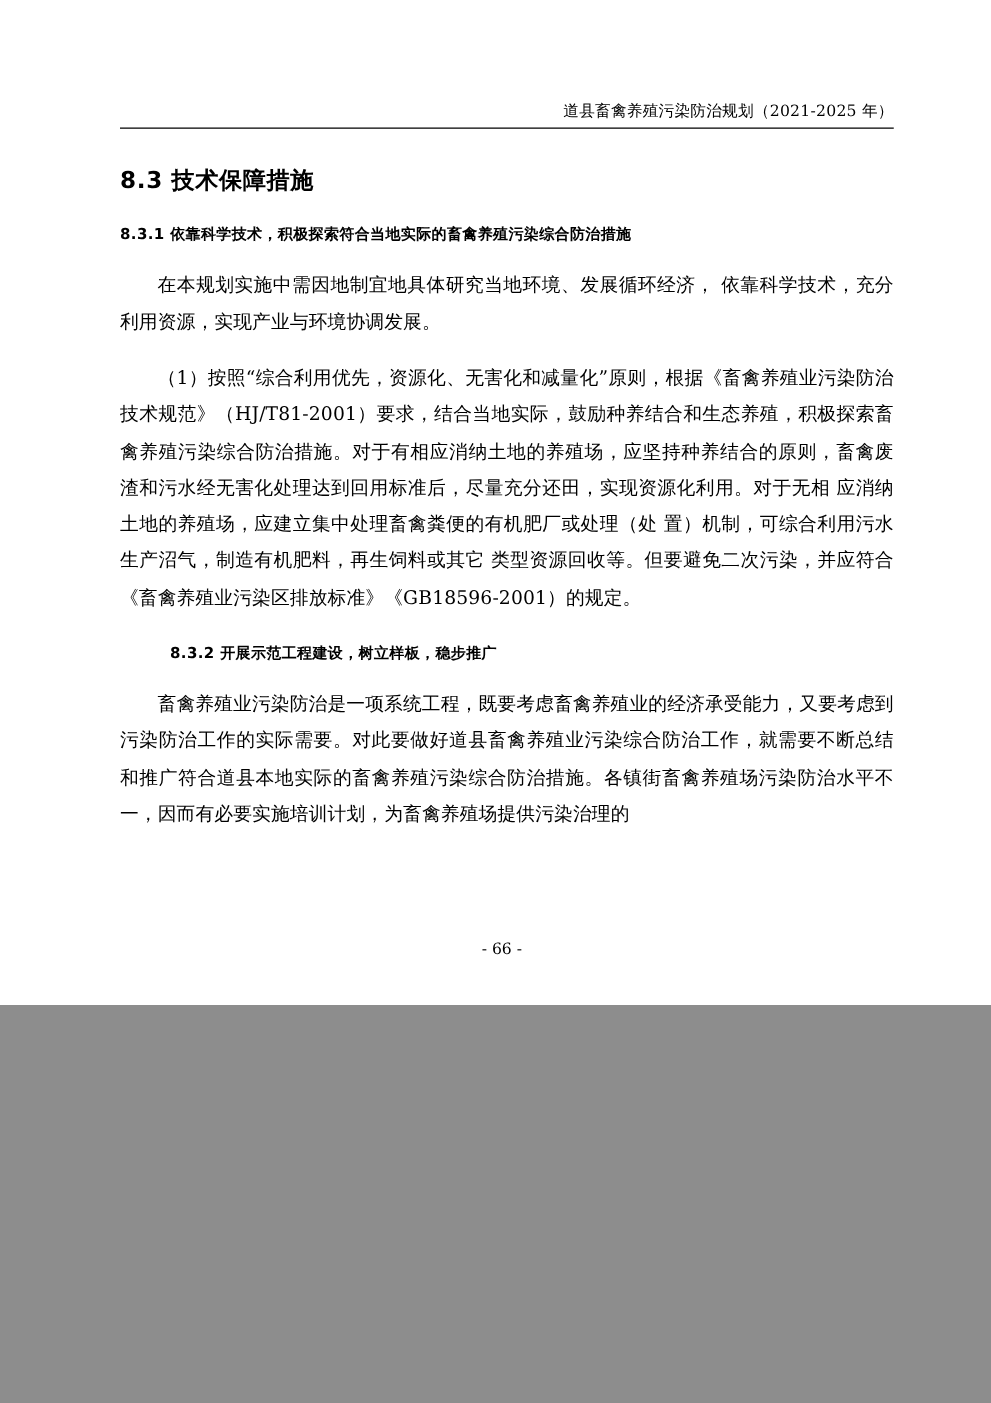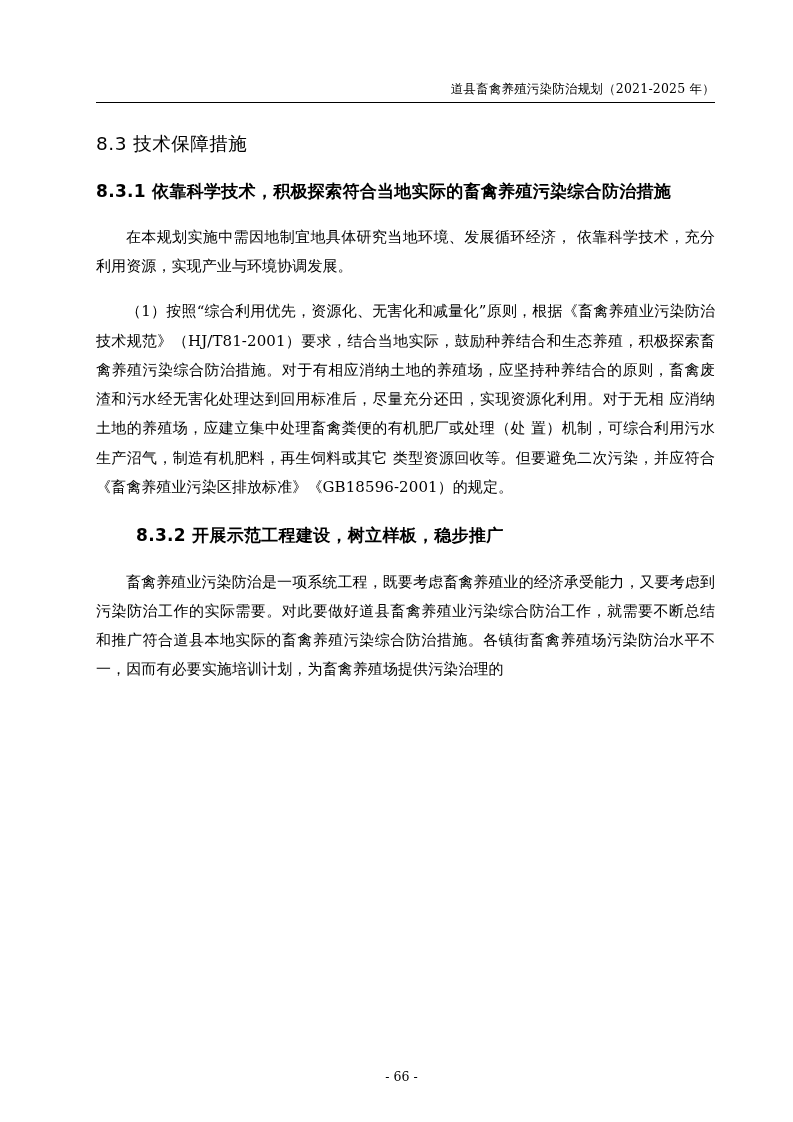--- a/index.html
+++ b/index.html
@@ -2,21 +2,21 @@
 <html><head>
 <meta charset="utf-8">
 <style>
   html, body {
     margin: 0;
     padding: 0;
     background: #8d8d8d;
   }
   .page {
     width: 793px;
-    height: 1122px;
+    height: 804px;
     background: #ffffff;
     position: relative;
     box-sizing: border-box;
     font-family: "DejaVu Serif", "Liberation Serif", serif;
     color: #000000;
     overflow: hidden;
   }
   .sheet {
     position: absolute;
     left: 96px;
@@ -33,27 +33,27 @@
     color: #000;
   }
   .header-rule {
     border: none;
     border-top: 1.6px solid #000;
     margin: 0 0 28px 0;
     height: 0;
   }
   h2.sec {
     font-size: 18.5px;
-    font-weight: normal;
+    font-weight: bold;
     margin: 0 0 20px 0;
     letter-spacing: 0.5px;
     font-family: "DejaVu Sans", "Liberation Sans", sans-serif;
   }
   h3.subsec {
-    font-size: 17px;
+    font-size: 12px;
     font-weight: bold;
     margin: 0 0 14px 0;
     line-height: 1.85;
     letter-spacing: 0.3px;
     font-family: "DejaVu Sans", "Liberation Sans", sans-serif;
   }
   h3.subsec.tight {
     margin-top: 18px;
     margin-bottom: 16px;
     margin-left: 40px;

